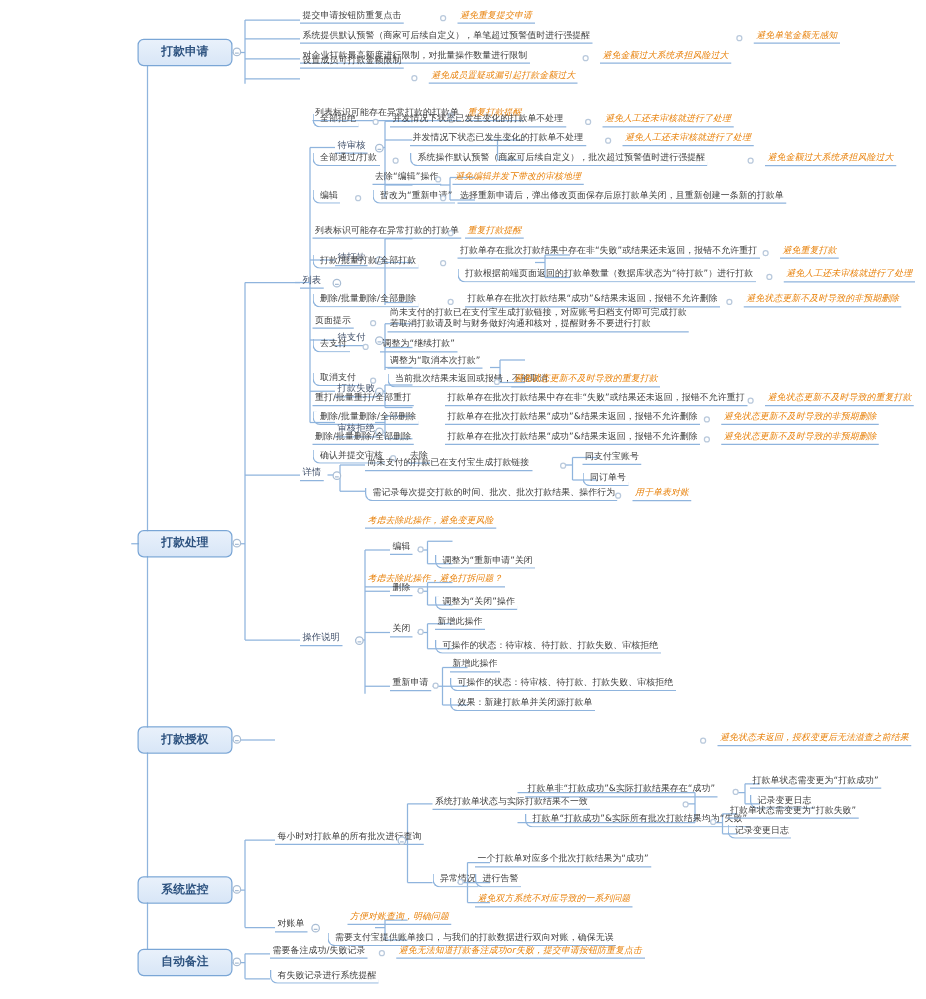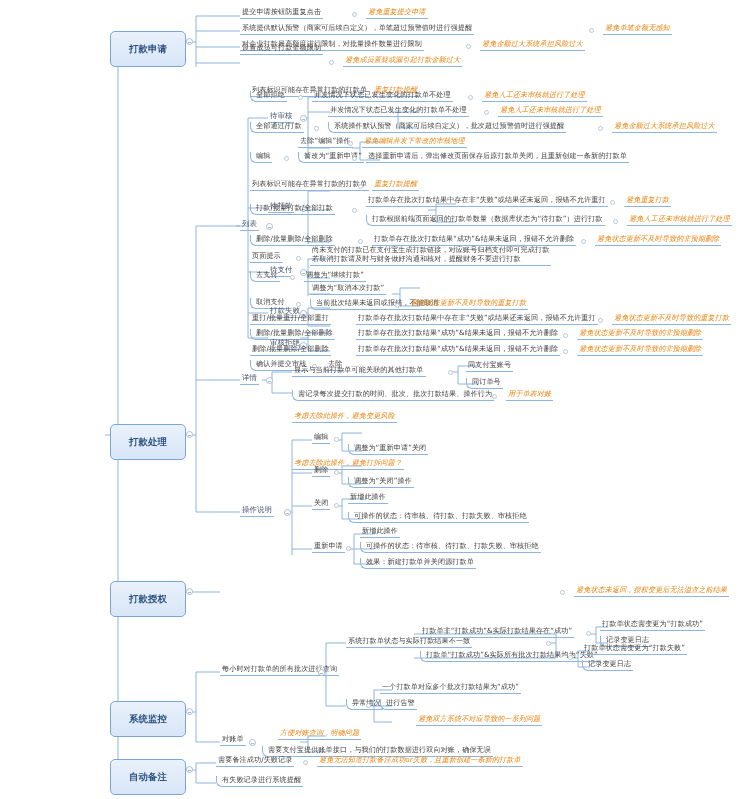--- a/index.html
+++ b/index.html
@@ -32,21 +32,21 @@
     display:flex;align-items:center;justify-content:center;
     box-sizing:border-box;
   }
   
   .lvl1{
     border:1px solid #7aa6d6;
     border-radius:5px;
     background:linear-gradient(180deg,#e9f1fb 0%,#d8e6f7 100%);
     color:#2d527f;
     font-size:9.4px;font-weight:bold;
-    height:36px;
+    height:22px;
     display:flex;align-items:center;justify-content:center;
     box-sizing:border-box;
   }
   
   .lvl2{
     font-size:7.4px;
     color:#41506a;
     padding:0 2px 1.5px 2px;
     border-bottom:1px solid #8fb4dd;
   }
@@ -387,21 +387,21 @@
 
 <div class="node leaf" style="left:250px;top:345px;">删除/批量删除/全部删除</div>
 <div class="node leaf" style="left:356px;top:345px;">打款单存在批次打款结果“成功”&amp;结果未返回，报错不允许删除</div>
 <span class="dot" style="left:563px;top:349px;"></span>
 <div class="node note" style="left:577px;top:345px;">避免状态更新不及时导致的非预期删除</div>
 
 <div class="node leaf cap" style="left:250px;top:360px;">确认并提交审核</div>
 <span class="dot" style="left:312px;top:364px;"></span>
 <div class="node leaf" style="left:326px;top:360px;">去除</div>
 
-<div class="node leaf" style="left:292px;top:366px;">显示与当前打款单可能关联的其他打款单</div>
+<div class="node leaf" style="left:292px;top:366px;">尚未支付的打款已在支付宝生成打款链接</div>
 <span class="dot" style="left:448px;top:370px;"></span>
 <div class="node leaf" style="left:466px;top:361px;">同支付宝账号</div>
 <div class="node leaf cap" style="left:466px;top:378px;">同订单号</div>
 
 <div class="node leaf cap" style="left:292px;top:390px;">需记录每次提交打款的时间、批次、批次打款结果、操作行为</div>
 <span class="dot" style="left:492px;top:394px;"></span>
 <div class="node note" style="left:506px;top:390px;">用于单表对账</div>
 
 <div class="node note" style="left:292px;top:412px;">考虑去除此操作，避免变更风险</div>
 
@@ -441,26 +441,26 @@
 
 <div class="node leaf cap" style="left:420px;top:651px;">打款单“打款成功”&amp;实际所有批次打款结果均为“失败”</div>
 <span class="dot" style="left:568px;top:655px;"></span>
 <div class="node leaf" style="left:582px;top:644px;">打款单状态需变更为“打款失败”</div>
 <div class="node leaf cap" style="left:582px;top:660px;">记录变更日志</div>
 
 <div class="node leaf cap" style="left:346px;top:699px;">异常情况</div>
 <span class="dot" style="left:366px;top:703px;"></span>
 <div class="node leaf" style="left:380px;top:683px;">一个打款单对应多个批次打款结果为“成功”</div>
 <div class="node leaf cap" style="left:380px;top:699px;">进行告警</div>
-<div class="node note" style="left:380px;top:715px;margin-left:36px;">避免双方系统不对应导致的一系列问题</div>
+<div class="node note" style="left:380px;top:715px;">避免双方系统不对应导致的一系列问题</div>
 
 <div class="node leaf" style="left:220px;top:735px;">对账单</div>
 <span class="tog" style="left:249px;top:739px;"></span>
 <div class="node note" style="left:262px;top:729px;margin-left:16px;">方便对账查询，明确问题</div>
 <div class="node leaf cap" style="left:262px;top:746px;">需要支付宝提供账单接口，与我们的打款数据进行双向对账，确保无误</div>
 
 <div class="node leaf" style="left:216px;top:756px;">需要备注成功/失败记录</div>
 <span class="dot" style="left:303px;top:760px;"></span>
-<div class="node note" style="left:317px;top:756px;">避免无法知道打款备注成功or失败，且重新创建一条新的打款单</div>
+<div class="node note" style="left:317px;top:756px;">避免无法知道打款备注成功or失败，提交申请按钮防重复点击</div>
 
 <div class="node leaf cap" style="left:216px;top:776px;">有失败记录进行系统提醒</div>
 
 </div>
 
 </body></html>

